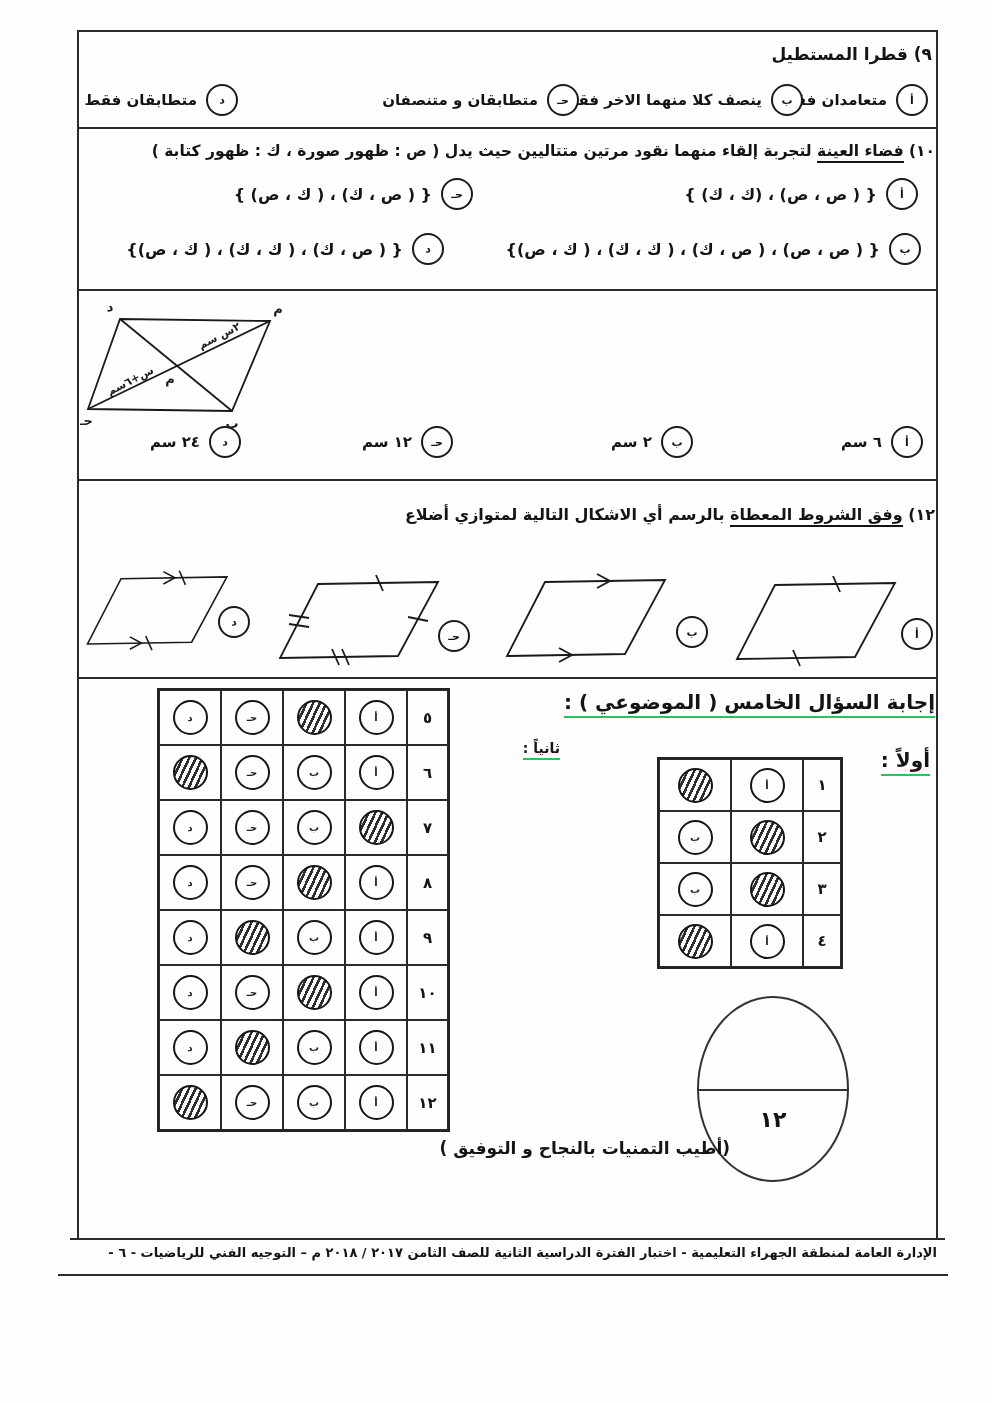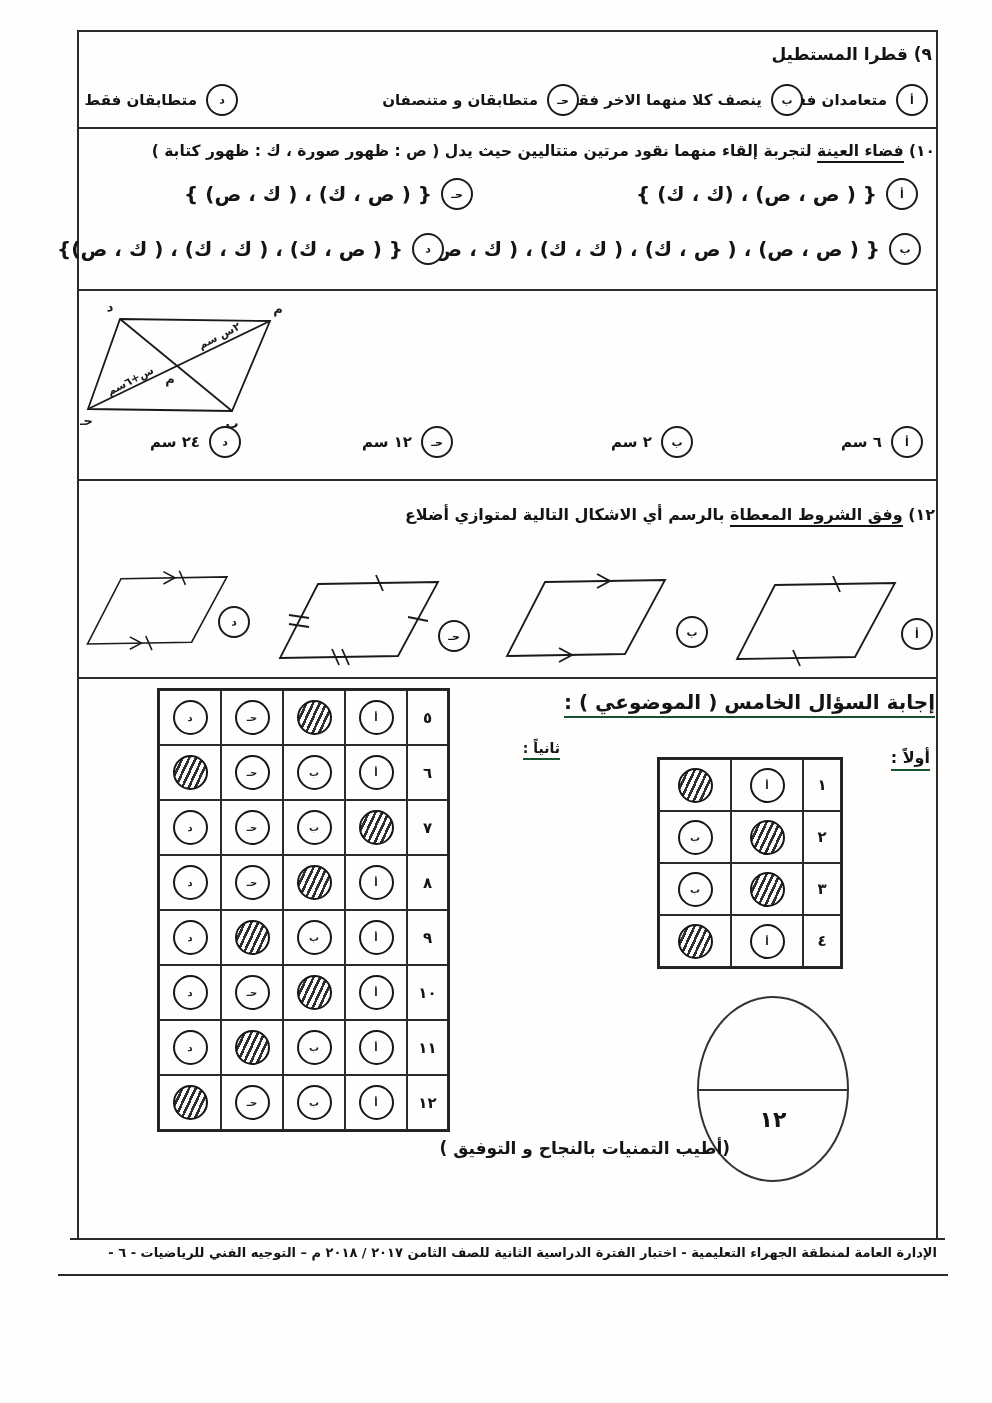--- a/index.html
+++ b/index.html
@@ -16,21 +16,21 @@
   .hline{position:absolute;height:2px;background:#2b2b2b;}
   .qtitle{position:absolute;direction:rtl;font-weight:bold;white-space:nowrap;}
   .qtitle .u{border-bottom:2px solid #141414;padding-bottom:1px;}
   .opt{position:absolute;display:flex;direction:rtl;align-items:center;gap:9px;font-weight:bold;white-space:nowrap;}
   .circ{
     width:28px;height:28px;flex:0 0 28px;border:2px solid #1b1b1b;border-radius:50%;
     display:flex;align-items:center;justify-content:center;
     font-size:11px;font-weight:bold;background:#fffefd;
   }
   .otext{font-size:15px;text-align:right;}
-  .settext{font-size:20px;}
+  .settext{font-size:16px;}
   figure{margin:0;}
   svg text{font-family:"DejaVu Sans",sans-serif;}
   
   .ans-table{position:absolute;display:flex;flex-direction:column;direction:rtl;border:2px solid #222;background:#fffefd;}
   .ans-row{display:flex;direction:rtl;}
   .cell{
     display:flex;align-items:center;justify-content:center;
     border:1px solid #2a2a2a;box-sizing:border-box;
     font-weight:bold;
   }
@@ -48,21 +48,21 @@
     color:transparent;
   }
   .grade-circle{
     position:absolute;border:2px solid #333;border-radius:50%;
   }
   .grade-line{position:absolute;left:-1px;right:-1px;top:50%;height:2px;background:#333;}
   .grade-value{
     position:absolute;left:0;right:0;top:60%;text-align:center;
     font-size:22px;font-weight:bold;letter-spacing:4px;
   }
-  .label-underline{border-bottom:2px solid #14532d;padding-bottom:2px;}
+  .label-underline{border-bottom:2px solid #22c55e;padding-bottom:2px;}
   .static-text{position:absolute;direction:rtl;font-weight:bold;white-space:nowrap;}
 </style>
 </head>
 <body>
 
 <div class="page">
 
   <div class="hline" style="top:30px;left:77px;width:861px;"></div>
   <div class="vline" style="left:77px;top:30px;height:1208px;"></div>
   <div class="vline" style="left:936px;top:30px;height:1208px;"></div>
@@ -212,21 +212,21 @@
         <polyline points="52,78 65,85 52,92"></polyline>
         <line x1="70" y1="77" x2="77" y2="93"></line>
       </g>
     </svg>
   </figure>
 
   <div class="static-text" style="top:690px;right:57px;font-size:20px;">
     <span class="label-underline">إجابة السؤال الخامس ( الموضوعي ) :</span>
   </div>
 
-  <div class="static-text" style="top:748px;right:62px;font-size:16px;">
+  <div class="static-text" style="top:748px;right:62px;font-size:20px;">
     <span class="label-underline">أولاً :</span>
   </div>
 
   <div id="first-table" class="ans-table t1" style="left:657px;top:757px;">
       <div class="ans-row">
         <div class="cell num">١</div>
         <div class="cell">
           <div class="bubble">أ</div>
         </div>
         <div class="cell">

